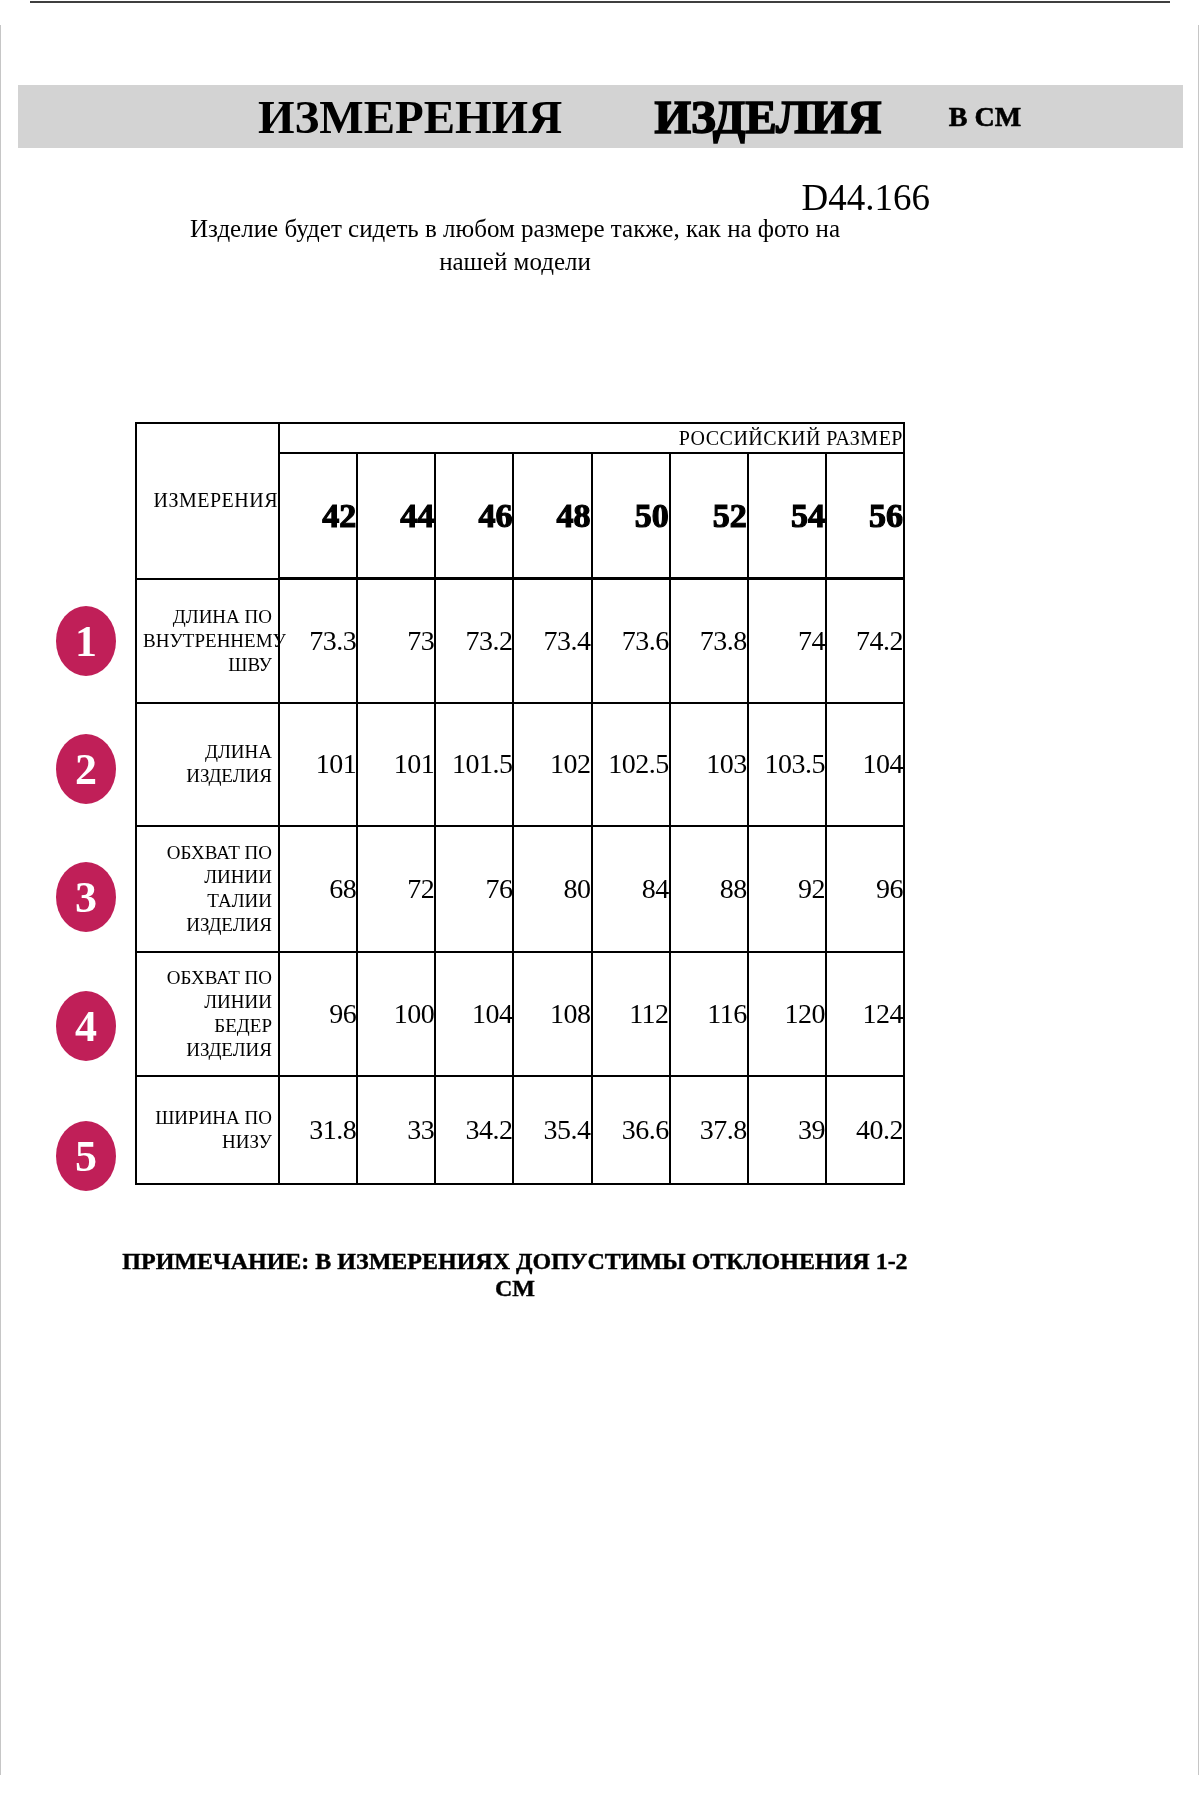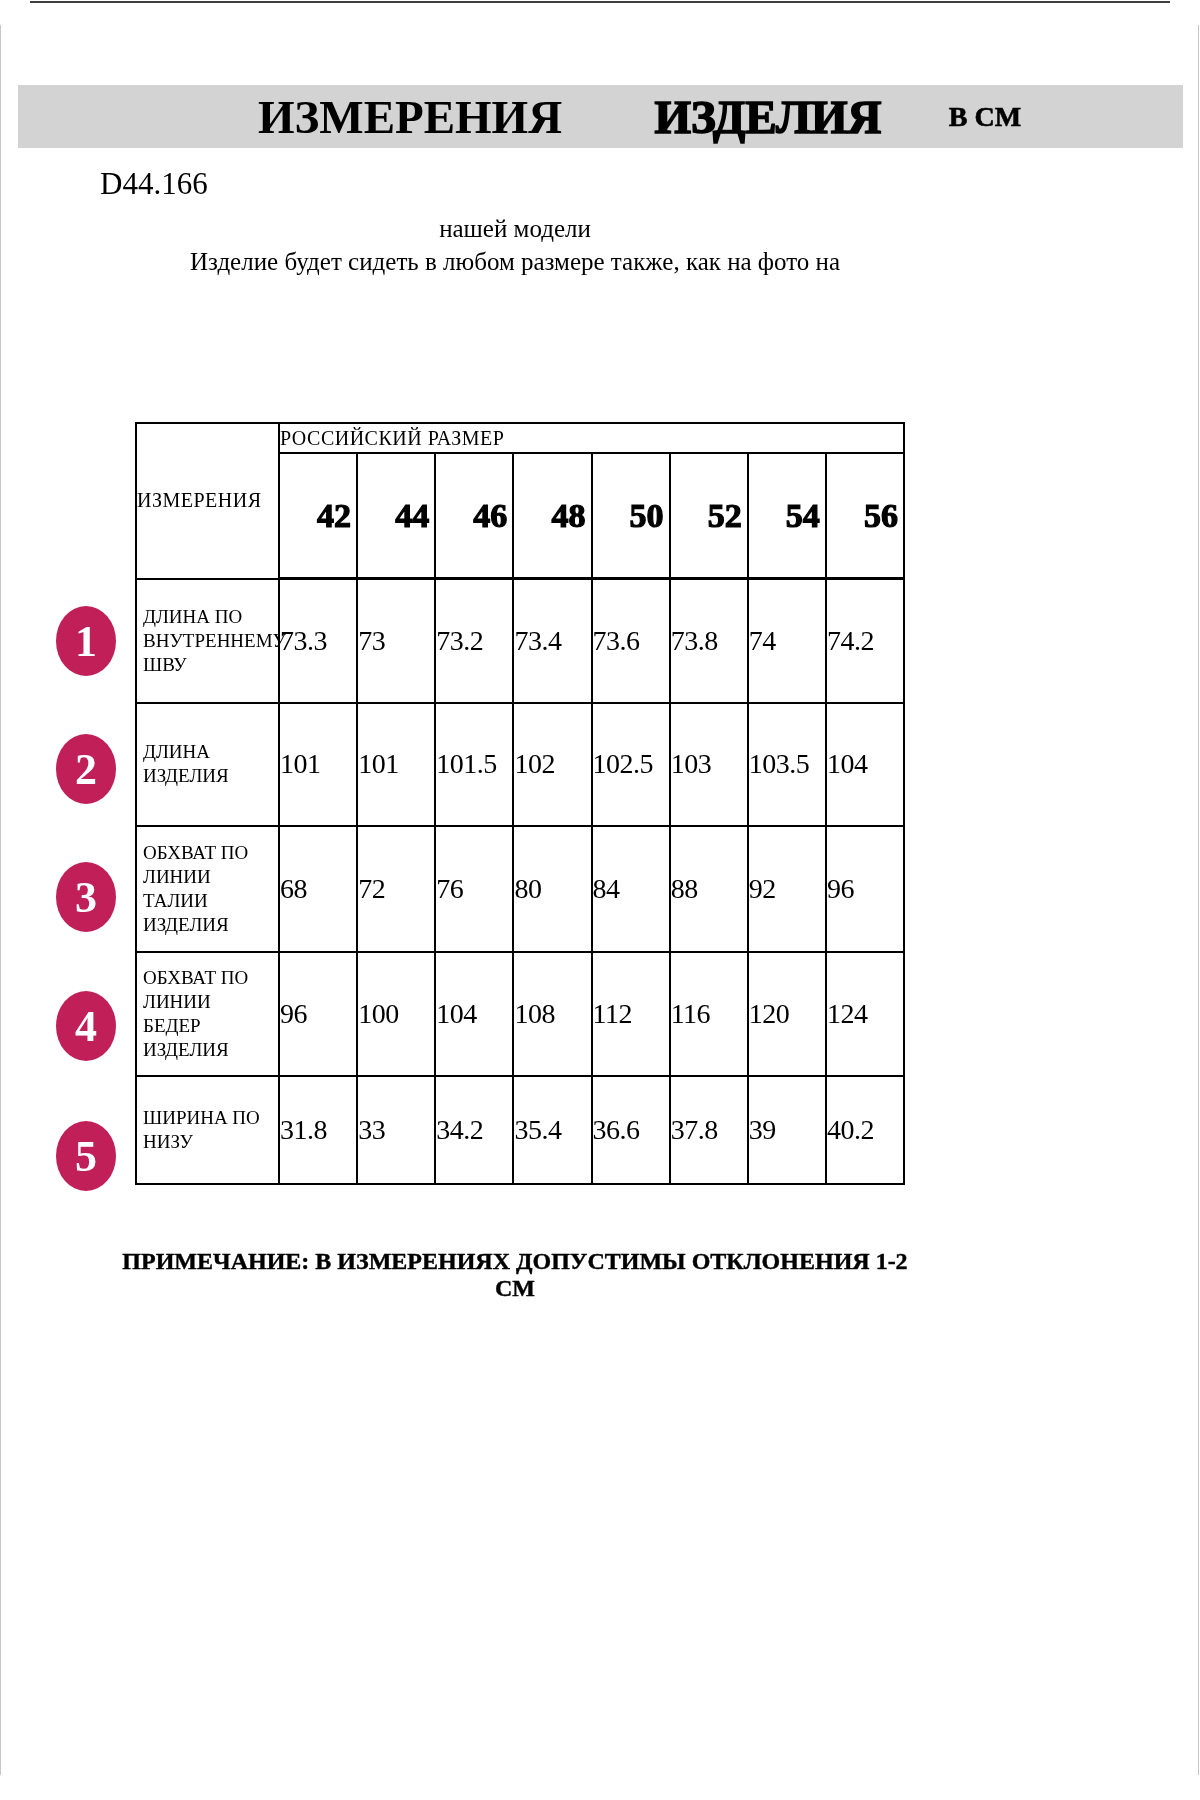--- a/index.html
+++ b/index.html
@@ -11,28 +11,28 @@
   .edge-left{position:absolute;top:25px;left:0;width:1px;height:1750px;background:#c6c6c6;}
   .edge-right{position:absolute;top:25px;left:1198px;width:1px;height:1750px;background:#c6c6c6;}
 
   
   .header-bar{position:absolute;left:18px;top:85px;width:1165px;height:63px;background:#d3d3d3;}
   .header-bar span{position:absolute;top:50%;transform:translate(-50%,-50%);white-space:nowrap;}
   .t-word1{left:392px;font-size:47px;font-weight:700;letter-spacing:0px;}
   .t-word2{left:750px;font-size:47px;font-weight:700;-webkit-text-stroke:1.6px #000;}
   .t-unit{left:967px;font-size:28px;font-weight:700;-webkit-text-stroke:0.6px #000;}
 
-  .product-code{position:absolute;left:100px;top:166px;width:830px;text-align:left;font-size:31px;font-weight:400;}
+  .product-code{position:absolute;left:100px;top:176px;width:830px;text-align:right;font-size:37px;font-weight:400;}
   .subtitle{position:absolute;left:100px;top:212px;width:830px;text-align:center;font-size:25px;line-height:33px;}
 
   
   .size-table-wrap{position:absolute;left:135px;top:422px;}
   table{border-collapse:collapse;table-layout:fixed;width:770px;}
   col.c-label{width:143px;}
-  td{border:2px solid #000;text-align:left;vertical-align:middle;padding:0;margin-top:8px;}
+  td{border:2px solid #000;text-align:right;vertical-align:middle;padding:0;margin-top:8px;}
   .group-header{height:28px;font-size:20px;letter-spacing:0.5px;}
   .measure-header{font-size:20px;letter-spacing:0.5px;}
   .size-row td{height:123px;padding-left:37px;}
   .sz{font-size:34px;font-weight:700;-webkit-text-stroke:1.2px #000;border-bottom-width:3px !important;}
   .lbl{font-size:19px;line-height:24px;padding:7px 6px;}
   .val{font-size:28px;letter-spacing:-0.5px;}
 
   
   .badge{position:absolute;left:56px;width:60px;height:70px;border-radius:50%;background:#c01f58;color:#fff;
          display:flex;align-items:center;justify-content:center;font-size:44px;font-weight:700;}
@@ -50,22 +50,22 @@
 
   <div class="header-bar">
     <span class="t-word1">ИЗМЕРЕНИЯ</span>
     <span class="t-word2">ИЗДЕЛИЯ</span>
     <span class="t-unit">В СМ</span>
   </div>
 
   <div class="product-code">D44.166</div>
 
   <div class="subtitle">
+    <div>Изделие будет сидеть в любом размере также, как на фото на</div>
     <div>нашей модели</div>
-    <div>Изделие будет сидеть в любом размере также, как на фото на</div>
   </div>
 
   <div class="size-table-wrap">
     <table>
       <colgroup>
         <col class="c-label">
           <col>
           <col>
           <col>
           <col>

